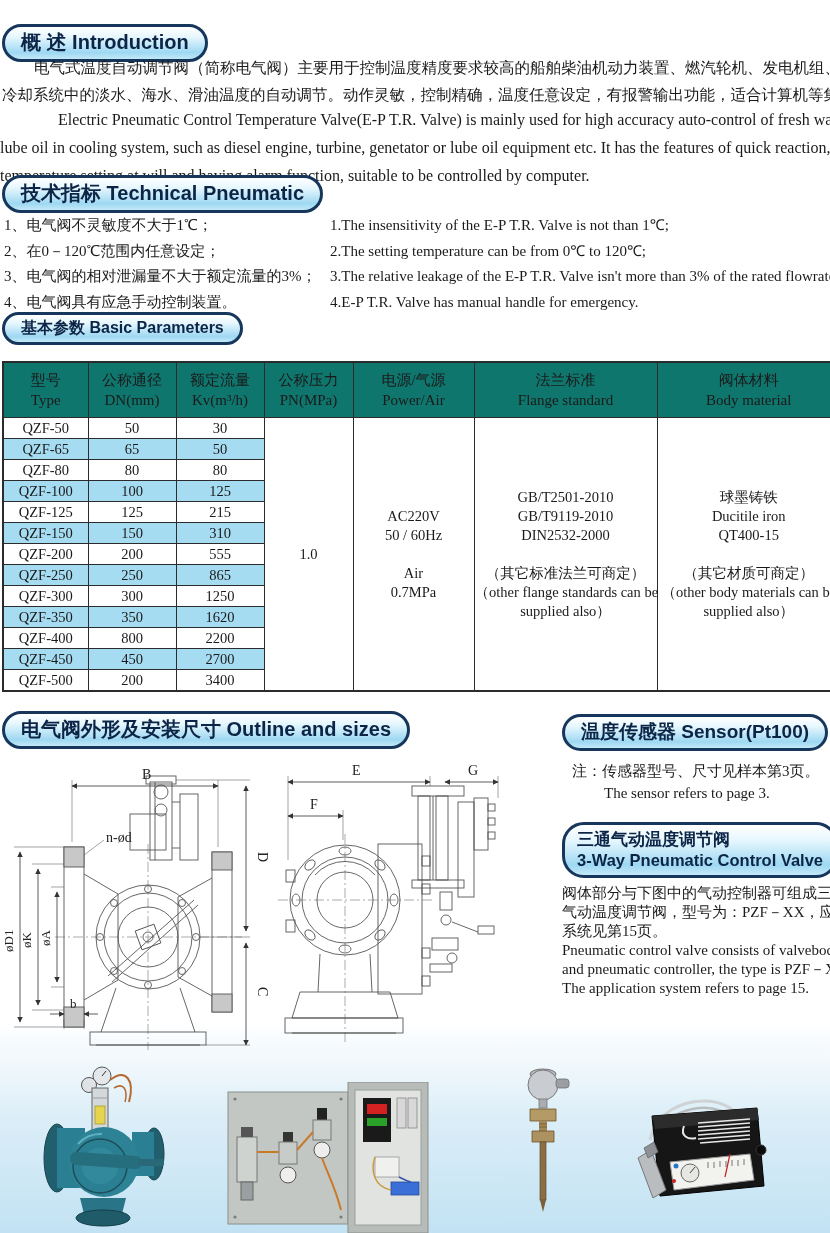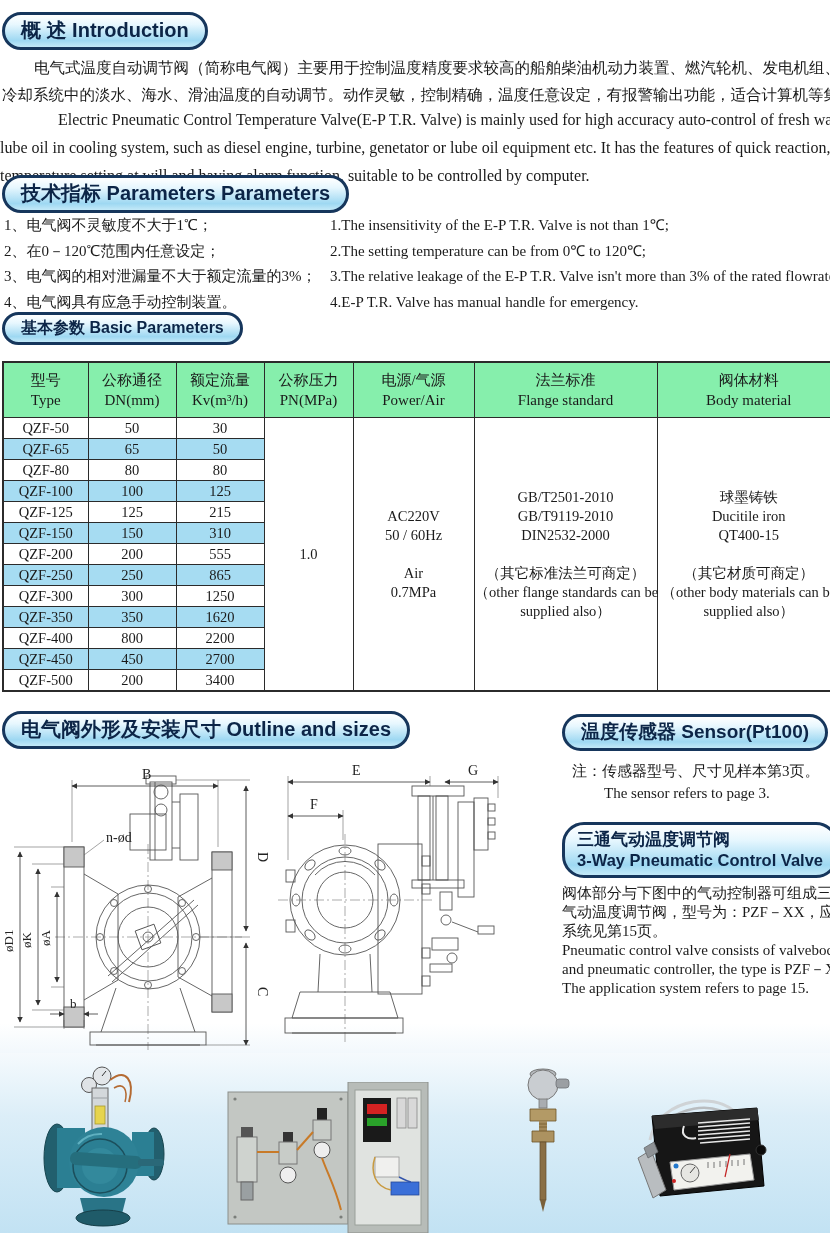--- a/index.html
+++ b/index.html
@@ -20,53 +20,53 @@
   .cnline{font-size:15.5px; line-height:27px;}
   .enline{font-size:16px; line-height:28px;}
   .abs{position:absolute;}
   .list .line{line-height:25.5px; font-size:15px;}
   table.params{
     position:absolute; left:2px; top:361px; width:838px;
     border-collapse:collapse; table-layout:fixed;
     border:2px solid #2b2b2b; background:#ffffff;
   }
   table.params th, table.params td{border:1px solid #2b2b2b; text-align:center; padding:0;}
-  table.params thead th{background:#86efac; height:54px; font-weight:normal;}
+  table.params thead th{background:#0f766e; height:54px; font-weight:normal;}
   .hcn{font-size:15px; line-height:20px;}
   .hen{font-size:15px; line-height:20px;}
   table.params tbody td{height:20px; font-size:14.5px;}
   table.params tr.alt .c{background:#a6dcf2;}
   td.merged{background:#ffffff; vertical-align:middle; font-size:14.5px;margin-top:28px;}
   .tl{line-height:19px; min-height:19px; white-space:nowrap;}
   .note .line{font-size:15px; line-height:22px;}
   .threeway-text .line{font-size:15px; line-height:19px;}
   svg text{font-family:"Liberation Serif",serif; fill:#222;}
   .drw{stroke:#555; stroke-width:0.9; fill:none;}
   .pad{fill:#c8c8c8; stroke:#555; stroke-width:0.9;}
   .cl{stroke:#888; stroke-width:0.7; stroke-dasharray:10 3 2 3; fill:none;}
   .dim{stroke:#333; stroke-width:0.8; fill:none;}
   .ext{stroke:#666; stroke-width:0.6; fill:none;}
 </style>
 </head>
 <body>
 
 <div class="page">
 
-  <div class="badge" style="left:2px;top:12px;font-size:20px;">概 述 Introduction</div>
+  <div class="badge" style="left:2px;top:24px;font-size:20px;">概 述 Introduction</div>
   <div class="abs" style="left:2px;top:54px;width:900px;">
     <div class="line cnline" style="text-indent:32px;">电气式温度自动调节阀（简称电气阀）主要用于控制温度精度要求较高的船舶柴油机动力装置、燃汽轮机、发电机组、润滑设备等</div>
     <div class="line cnline">冷却系统中的淡水、海水、滑油温度的自动调节。动作灵敏，控制精确，温度任意设定，有报警输出功能，适合计算机等集中监控。</div>
   </div>
   <div class="abs" style="left:0px;top:106px;width:900px;">
     <div class="line enline" style="text-indent:58px;">Electric Pneumatic Control Temperature Valve(E-P T.R. Valve) is mainly used for high accuracy auto-control of fresh water, sea water or</div>
     <div class="line enline">lube oil in cooling system, such as diesel engine, turbine, genetator or lube oil equipment etc. It has the features of quick reaction, highly accuracy,</div>
     <div class="line enline">temperature setting at will and having alarm function, suitable to be controlled by computer.</div>
   </div>
 
-  <div class="badge" style="left:2px;top:175px;font-size:20px;">技术指标 Parameters Parameters</div>
+  <div class="badge" style="left:2px;top:175px;font-size:20px;">技术指标 Technical Pneumatic</div>
   <div class="abs list" style="left:4px;top:213px;">
     <div class="line">1、电气阀不灵敏度不大于1℃；</div>
     <div class="line">2、在0－120℃范围内任意设定；</div>
     <div class="line">3、电气阀的相对泄漏量不大于额定流量的3%；</div>
     <div class="line">4、电气阀具有应急手动控制装置。</div>
   </div>
   <div class="abs list" style="left:330px;top:213px;">
     <div class="line">1.The insensitivity of the E-P T.R. Valve is not than 1℃;</div>
     <div class="line">2.The setting temperature can be from 0℃ to 120℃;</div>
     <div class="line">3.The relative leakage of the E-P T.R. Valve isn't more than 3% of the rated flowrate;</div>

